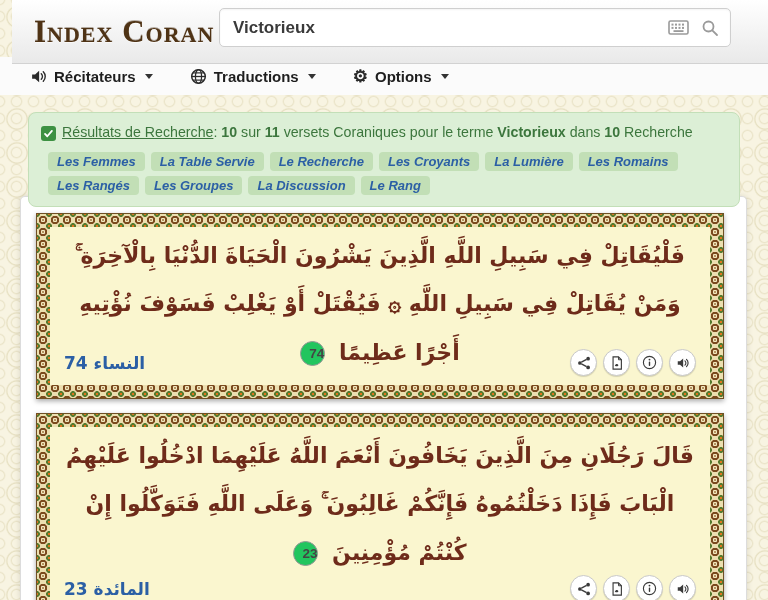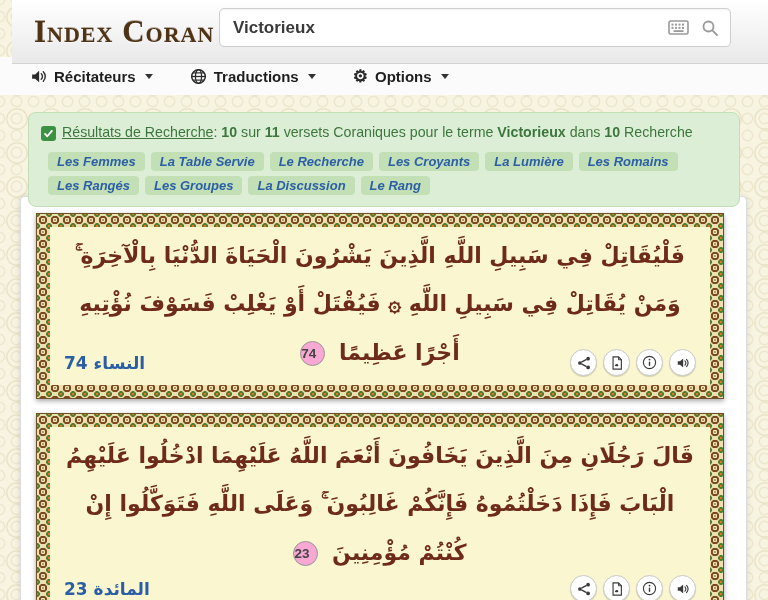--- a/index.html
+++ b/index.html
@@ -65,21 +65,21 @@
       radial-gradient(circle, #8a571f .5px, #f3e9c0 1px 2px, #7a4a1e 2.5px 4px, rgba(0,0,0,0) 4.5px),
       radial-gradient(circle, #e0761f 1px, #567a2e 1.5px 2.6px, rgba(0,0,0,0) 3.2px);
     background-size:12px 12px,12px 12px;
     background-position:0 0,6px 6px;}
   .card-1{top:16px;height:186px;}
   .card-2{top:216px;height:212px;}
   .card-inner{width:100%;height:100%;background:var(--card-bg);position:relative;}
   .ayah{direction:rtl;text-align:center;padding:5px 16px 0;color:var(--arabic-maroon);
     font-family:"DejaVu Sans",sans-serif;font-weight:700;font-size:22px;line-height:2.2;}
   .verse-num{display:inline-block;width:25px;height:25px;line-height:23px;border:1px solid #979797;
-    border-radius:50%;background:#f9a8d4;color:#444;font-size:13.5px;font-weight:700;text-align:left;
+    border-radius:50%;background:#22c55e;color:#444;font-size:13.5px;font-weight:700;text-align:right;
     font-family:"Liberation Sans",sans-serif;vertical-align:middle;margin-right:6px;}
   .card-footer{position:absolute;left:14px;right:14px;bottom:9px;display:flex;
     justify-content:space-between;align-items:center;}
   .sura-link{direction:rtl;color:var(--link-blue);font-weight:bold;font-size:17px;
     font-family:"DejaVu Sans",sans-serif;cursor:pointer;}
   .actions{display:flex;gap:6px;}
   .action-btn{width:27px;height:27px;border-radius:50%;background:#fff;border:1px solid #c9c9c9;
     display:flex;align-items:center;justify-content:center;color:#3a3a3a;cursor:pointer;
     box-shadow:0 1px 1px rgba(0,0,0,.15);}
 </style>

